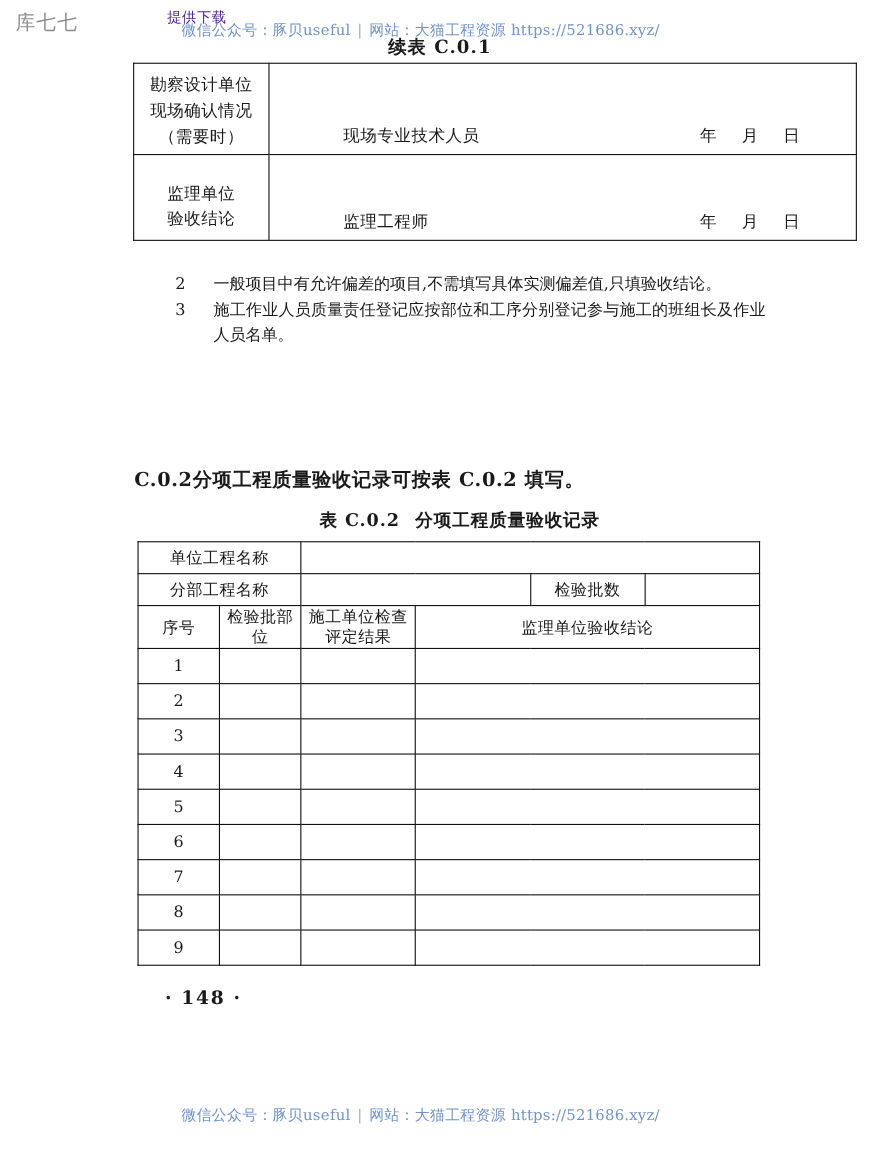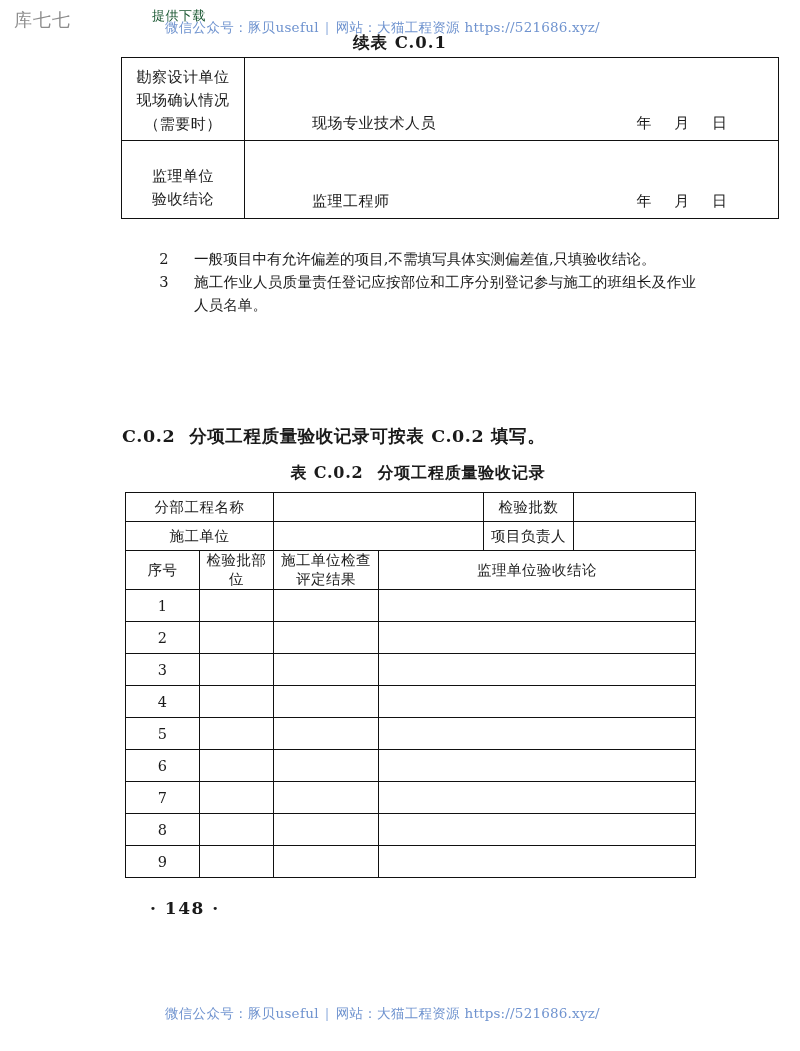--- a/index.html
+++ b/index.html
@@ -24,21 +24,21 @@
     font-size: 18px;
     color: #8d8d8d;
     letter-spacing: 1px;
     font-family: "DejaVu Sans", "Liberation Sans", sans-serif;
   }
   .wm-gray {
     position: absolute;
     left: 152px;
     top: 7px;
     font-size: 13px;
-    color: #14532d;
+    color: #4c1d95;
     letter-spacing: 0.5px;
     font-family: "DejaVu Sans", "Liberation Sans", sans-serif;
   }
   .wm-blue-top {
     position: absolute;
     left: 165px;
     top: 19px;
     font-size: 13.5px;
     color: #6f93cf;
     white-space: nowrap;
@@ -152,21 +152,21 @@
 
   
   .clause {
     position: absolute;
     left: 122px;
     top: 424px;
     font-size: 17.5px;
     font-weight: bold;
     letter-spacing: 0.6px;
   }
-  .clause .num { margin-right: 14px; }
+  .clause .num { }
   .tbl2-title {
     position: absolute;
     left: 0;
     right: 0;
     top: 463px;
     text-align: center;
     font-size: 16px;
     font-weight: bold;
     letter-spacing: 0.8px;
     padding-left: 36px;
@@ -267,32 +267,30 @@
   <span class="num">C.0.2</span><span>分项工程质量验收记录可按表 C.0.2 填写。</span>
 </div>
 
 <div class="tbl2-title">
   <span>表 C.0.2</span><span class="gap"></span><span>分项工程质量验收记录</span>
 </div>
 
 <table class="tbl2">
   <tbody>
     <tr>
+      <td class="c-seq" colspan="2" style="width:147px">单位工程名称</td>
+      <td class="blank" colspan="4"></td>
+    </tr>
+    <tr>
       <td class="c-seq" colspan="2" style="width:147px">分部工程名称</td>
       <td class="c-res" colspan="2"></td>
       <td class="c-k">检验批数</td>
       <td class="c-kv"></td>
     </tr>
     <tr>
-      <td class="c-seq" colspan="2" style="width:147px">施工单位</td>
-      <td class="c-res" colspan="2"></td>
-      <td class="c-k">项目负责人</td>
-      <td class="c-kv"></td>
-    </tr>
-    <tr>
       <td class="c-seq">序号</td>
       <td class="c-part">检验批部位</td>
       <td class="c-res" colspan="1">施工单位检查评定结果</td>
       <td class="c-sup" colspan="3">监理单位验收结论</td>
     </tr>
 
     <tr class="datarow">
       <td class="c-seq">1</td>
       <td class="c-part blank"></td>
       <td class="c-res blank"></td>

